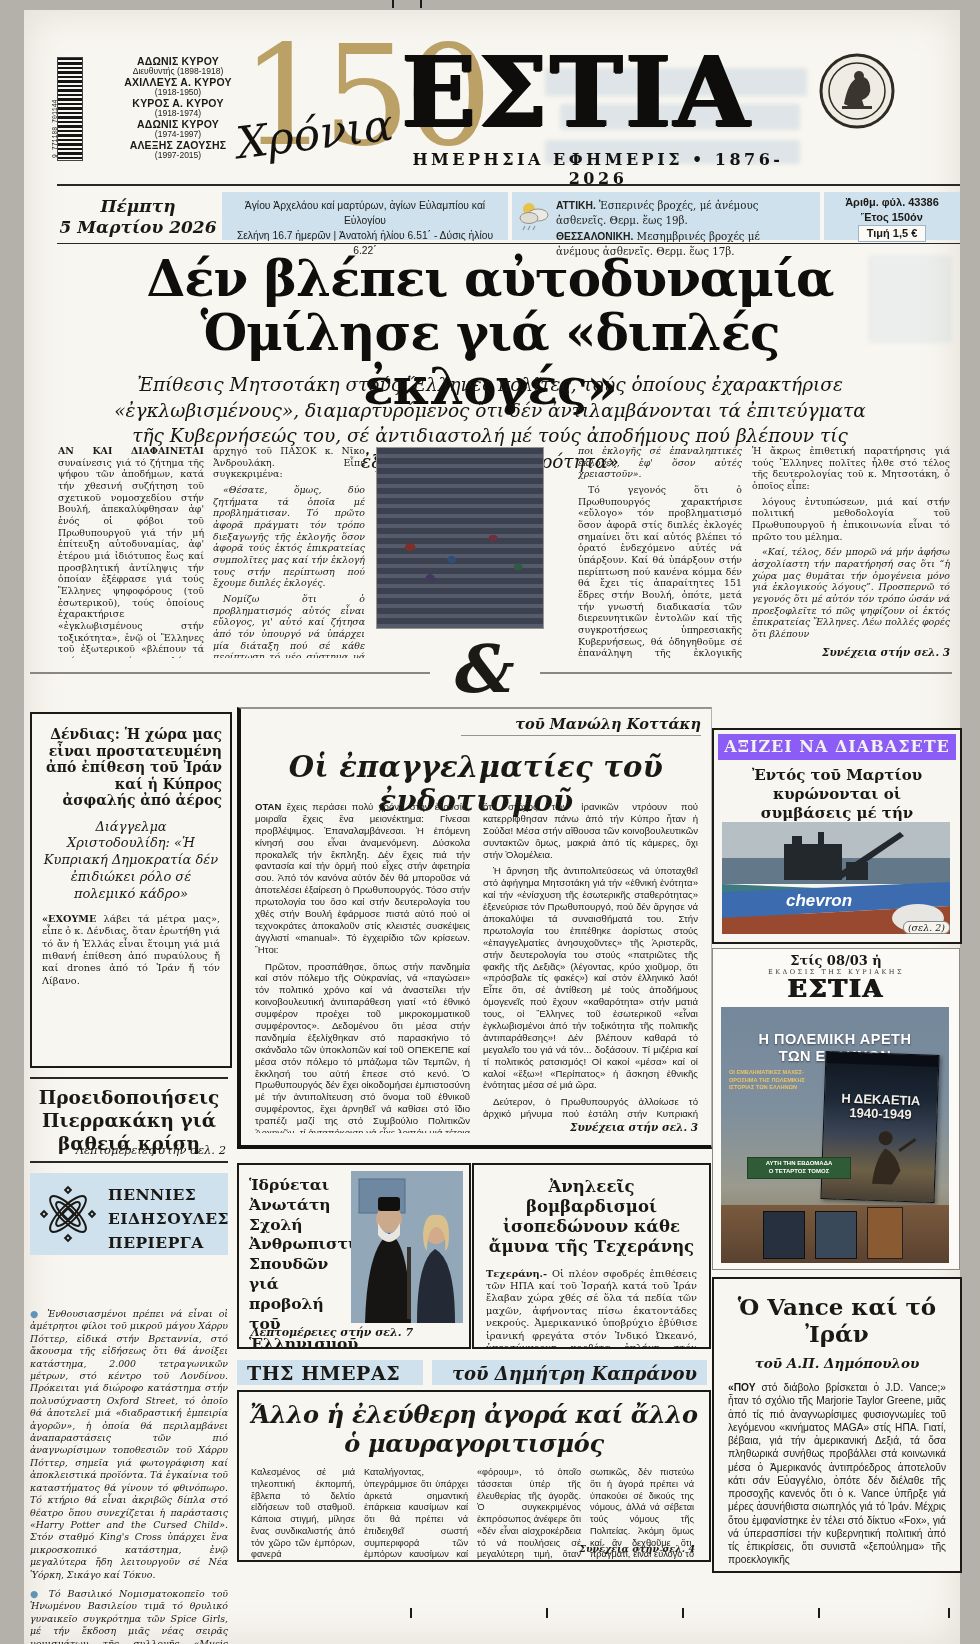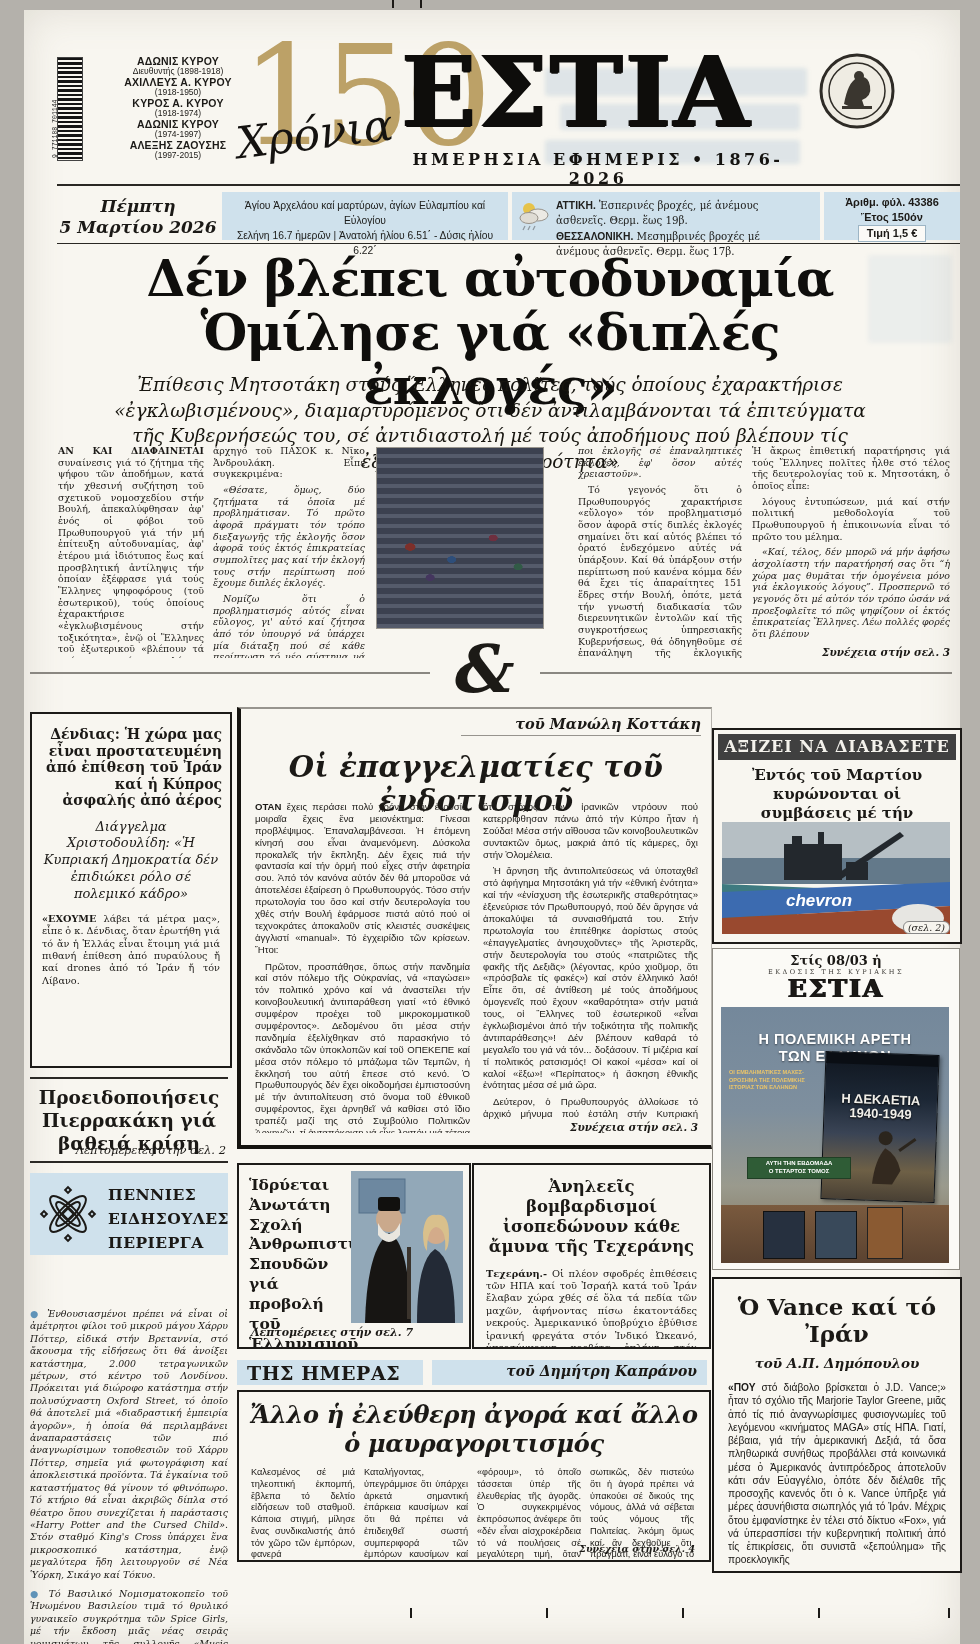--- a/index.html
+++ b/index.html
@@ -65,21 +65,21 @@
   .pennies-text p{margin:0 0 7px 0;}
   .bullet{color:#5f93b8;font-style:normal;}
 
   .kott-frame{border-left:4px solid #15130f;border-bottom:4px solid #15130f;border-top:2px solid #97948e;border-right:1px solid #b5b2ac;}
   .kott-byline{font-style:italic;font-weight:bold;font-size:14.5px;text-align:right;border-bottom:1.5px solid #97948e;padding-bottom:3px;}
   .kott-title{font-weight:bold;font-size:29px;text-align:center;letter-spacing:.3px;font-style:italic;}
   .kott-col{font-family:"Liberation Sans",sans-serif;font-size:9.6px;line-height:1.24;}
   .kott-col p{margin:0 0 5px 0;}
   .kott-col p+p{text-indent:10px;}
 
-  .axizei-head{background:#404040;color:#f4f2ec;font-weight:bold;font-size:16px;letter-spacing:1px;text-align:center;line-height:26px;}
+  .axizei-head{background:#8b5cf6;color:#f4f2ec;font-weight:bold;font-size:16px;letter-spacing:1px;text-align:center;line-height:26px;}
   .axizei-title{font-weight:bold;font-size:15px;line-height:1.25;text-align:center;}
   .selref{font-style:italic;font-size:9.5px;background:#f6f4ee;border:1px solid #888;border-radius:6px;padding:0 4px;}
 
   .promo-box{border:1.5px solid #8b8880;background:#fbfaf6;}
   .promo-date{font-weight:bold;font-size:13px;text-align:center;}
   .promo-ed{font-size:6.5px;letter-spacing:2.5px;text-align:center;color:#3a3834;}
   .promo-logo{font-weight:bold;font-size:25px;text-align:center;letter-spacing:2px;line-height:1;
               text-shadow:.8px 0 #111,-.8px 0 #111;}
   .poster{background:linear-gradient(180deg,#74889b 0%,#7e8f9e 40%,#9a9a8d 70%,#7d6e55 100%);}
   .poster-title{color:#fff;font-family:"Liberation Sans",sans-serif;font-weight:bold;font-size:14.5px;line-height:1.15;text-align:center;letter-spacing:.5px;text-shadow:0 1px 2px rgba(0,0,0,.5);}
@@ -95,21 +95,21 @@
 
   .teh-title{font-weight:bold;font-size:16.5px;line-height:1.22;text-align:center;}
   .teh-body{font-size:9.8px;line-height:1.27;}
 
   .vance-title{font-weight:bold;font-size:23px;text-align:center;}
   .vance-by{font-weight:bold;font-style:italic;font-size:13.5px;text-align:center;}
   .vance-body{font-family:"Liberation Sans",sans-serif;font-size:10.2px;line-height:1.3;}
 
   .imeras-bar{background:#cfe1ec;}
   .imeras-label{font-weight:bold;font-size:19px;letter-spacing:.5px;}
-  .imeras-by{font-weight:bold;font-style:italic;font-size:14px;text-align:right;}
+  .imeras-by{font-weight:bold;font-style:italic;font-size:18px;text-align:right;}
   .imeras-head{font-weight:bold;font-style:italic;font-size:24px;text-align:center;letter-spacing:-.3px;}
   .imeras-col{font-family:"Liberation Sans",sans-serif;font-size:9.2px;line-height:1.28;}
 
   .photo-parl{background:
      radial-gradient(14px 10px at 20% 55%, #7d2f2a 0 35%, transparent 40%),
      radial-gradient(12px 9px at 45% 62%, #2e4e7a 0 35%, transparent 40%),
      radial-gradient(12px 9px at 70% 50%, #6e2f3f 0 35%, transparent 40%),
      radial-gradient(12px 9px at 85% 66%, #315a46 0 35%, transparent 40%),
      radial-gradient(12px 9px at 32% 72%, #44365e 0 35%, transparent 40%),
      repeating-linear-gradient(180deg,#3c4150 0 6px,#555b6b 6px 10px),

